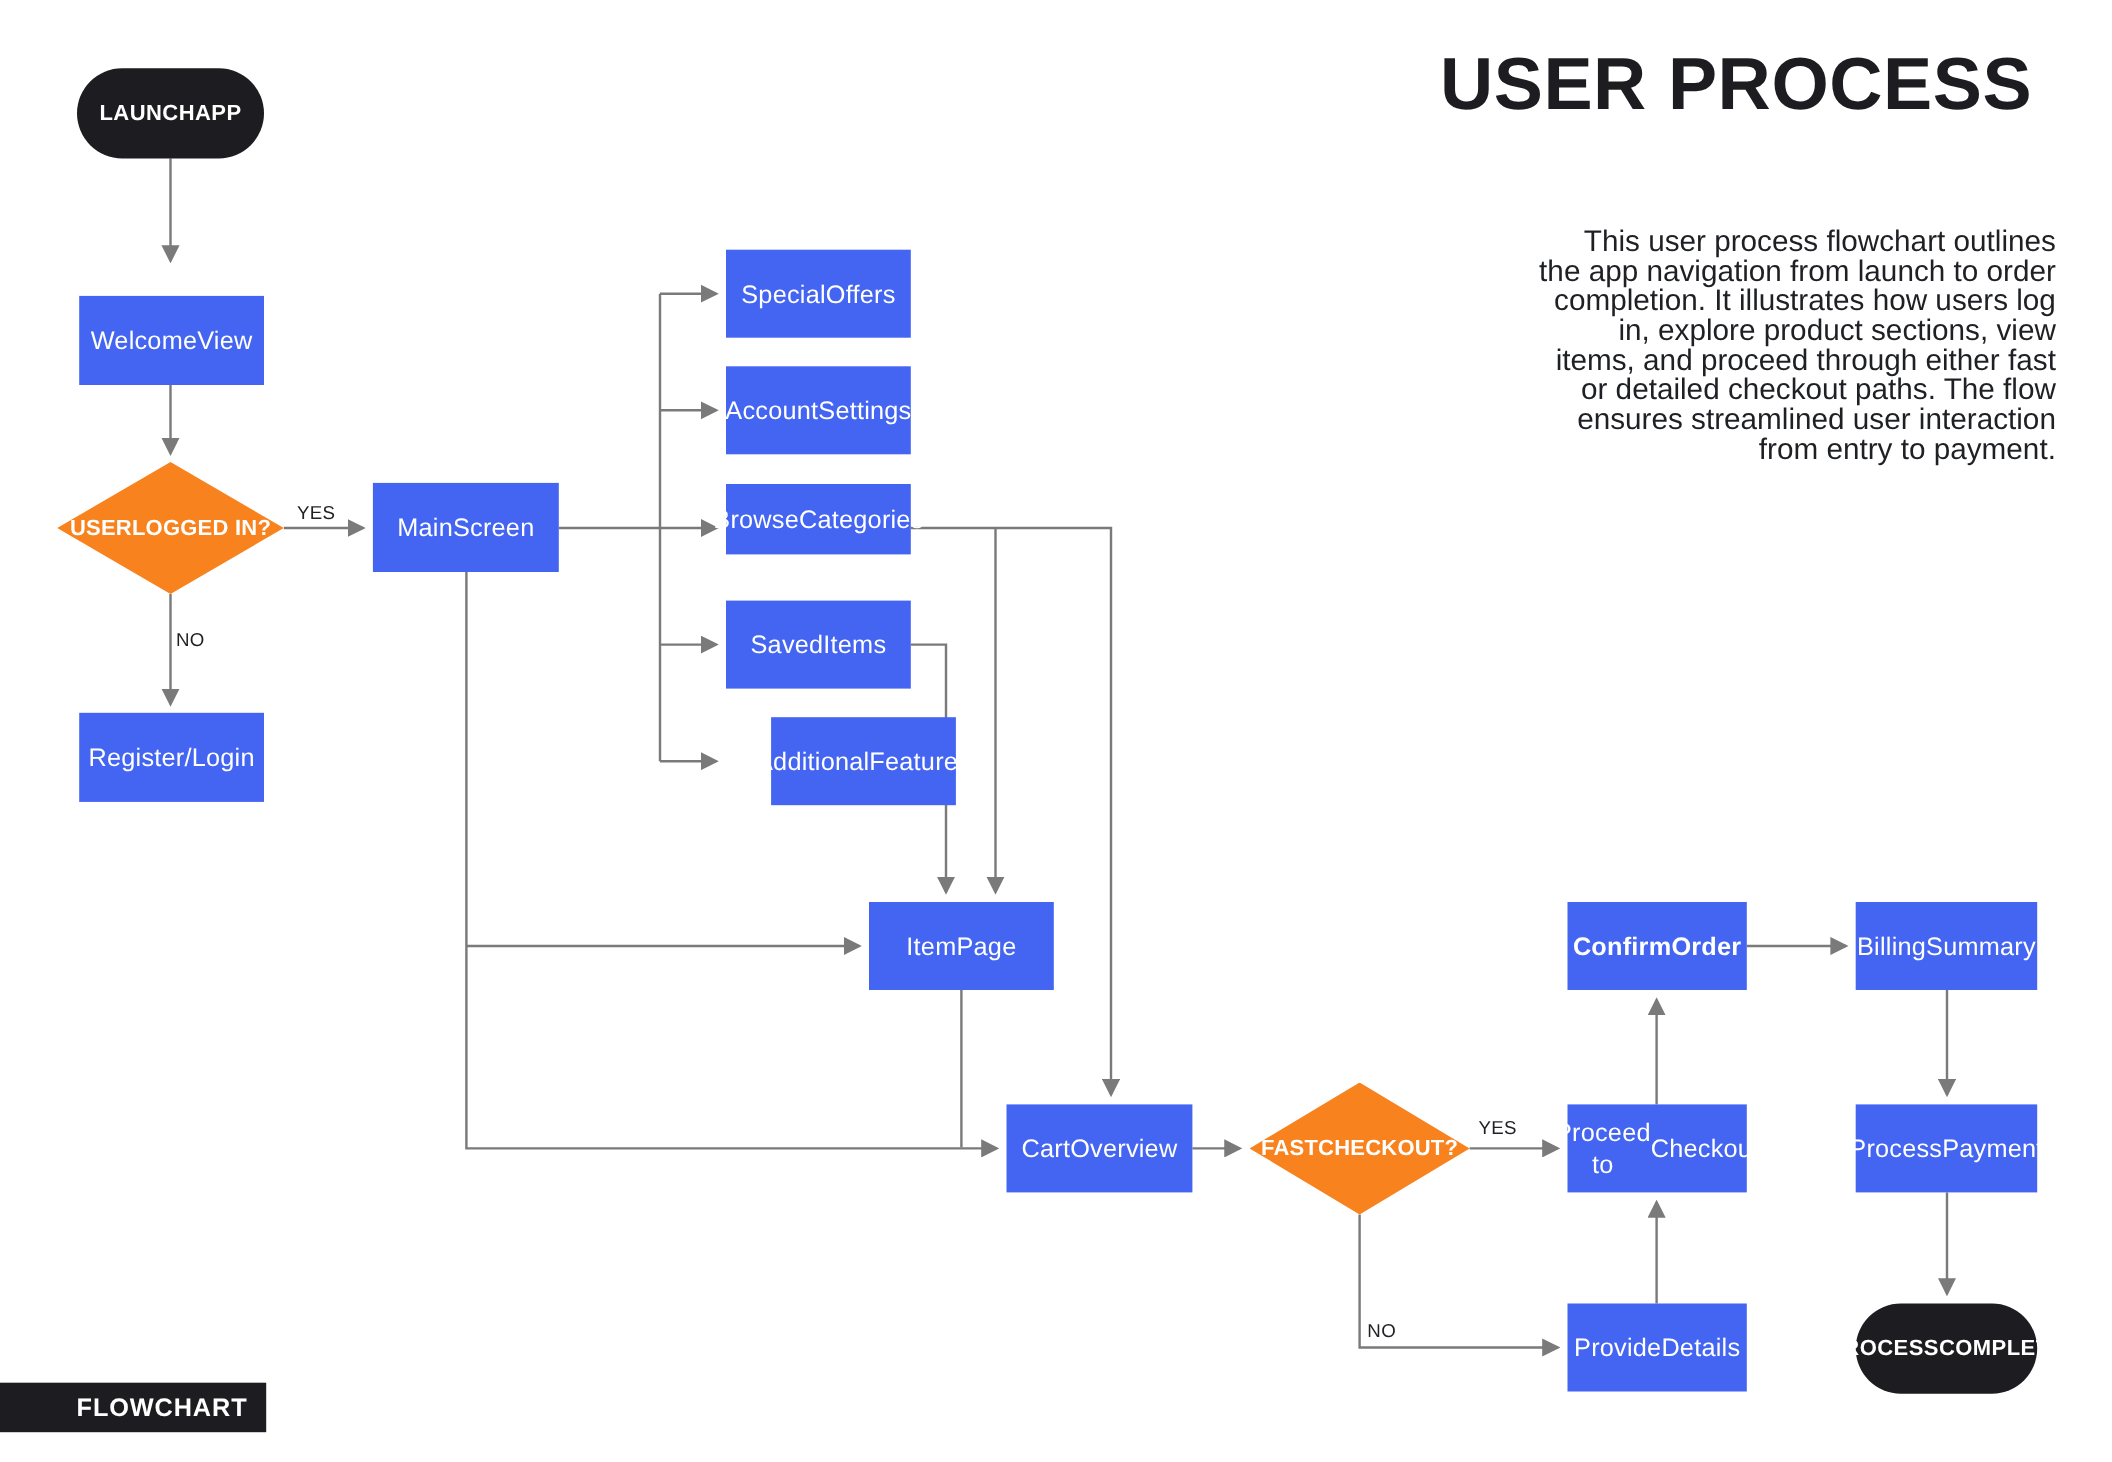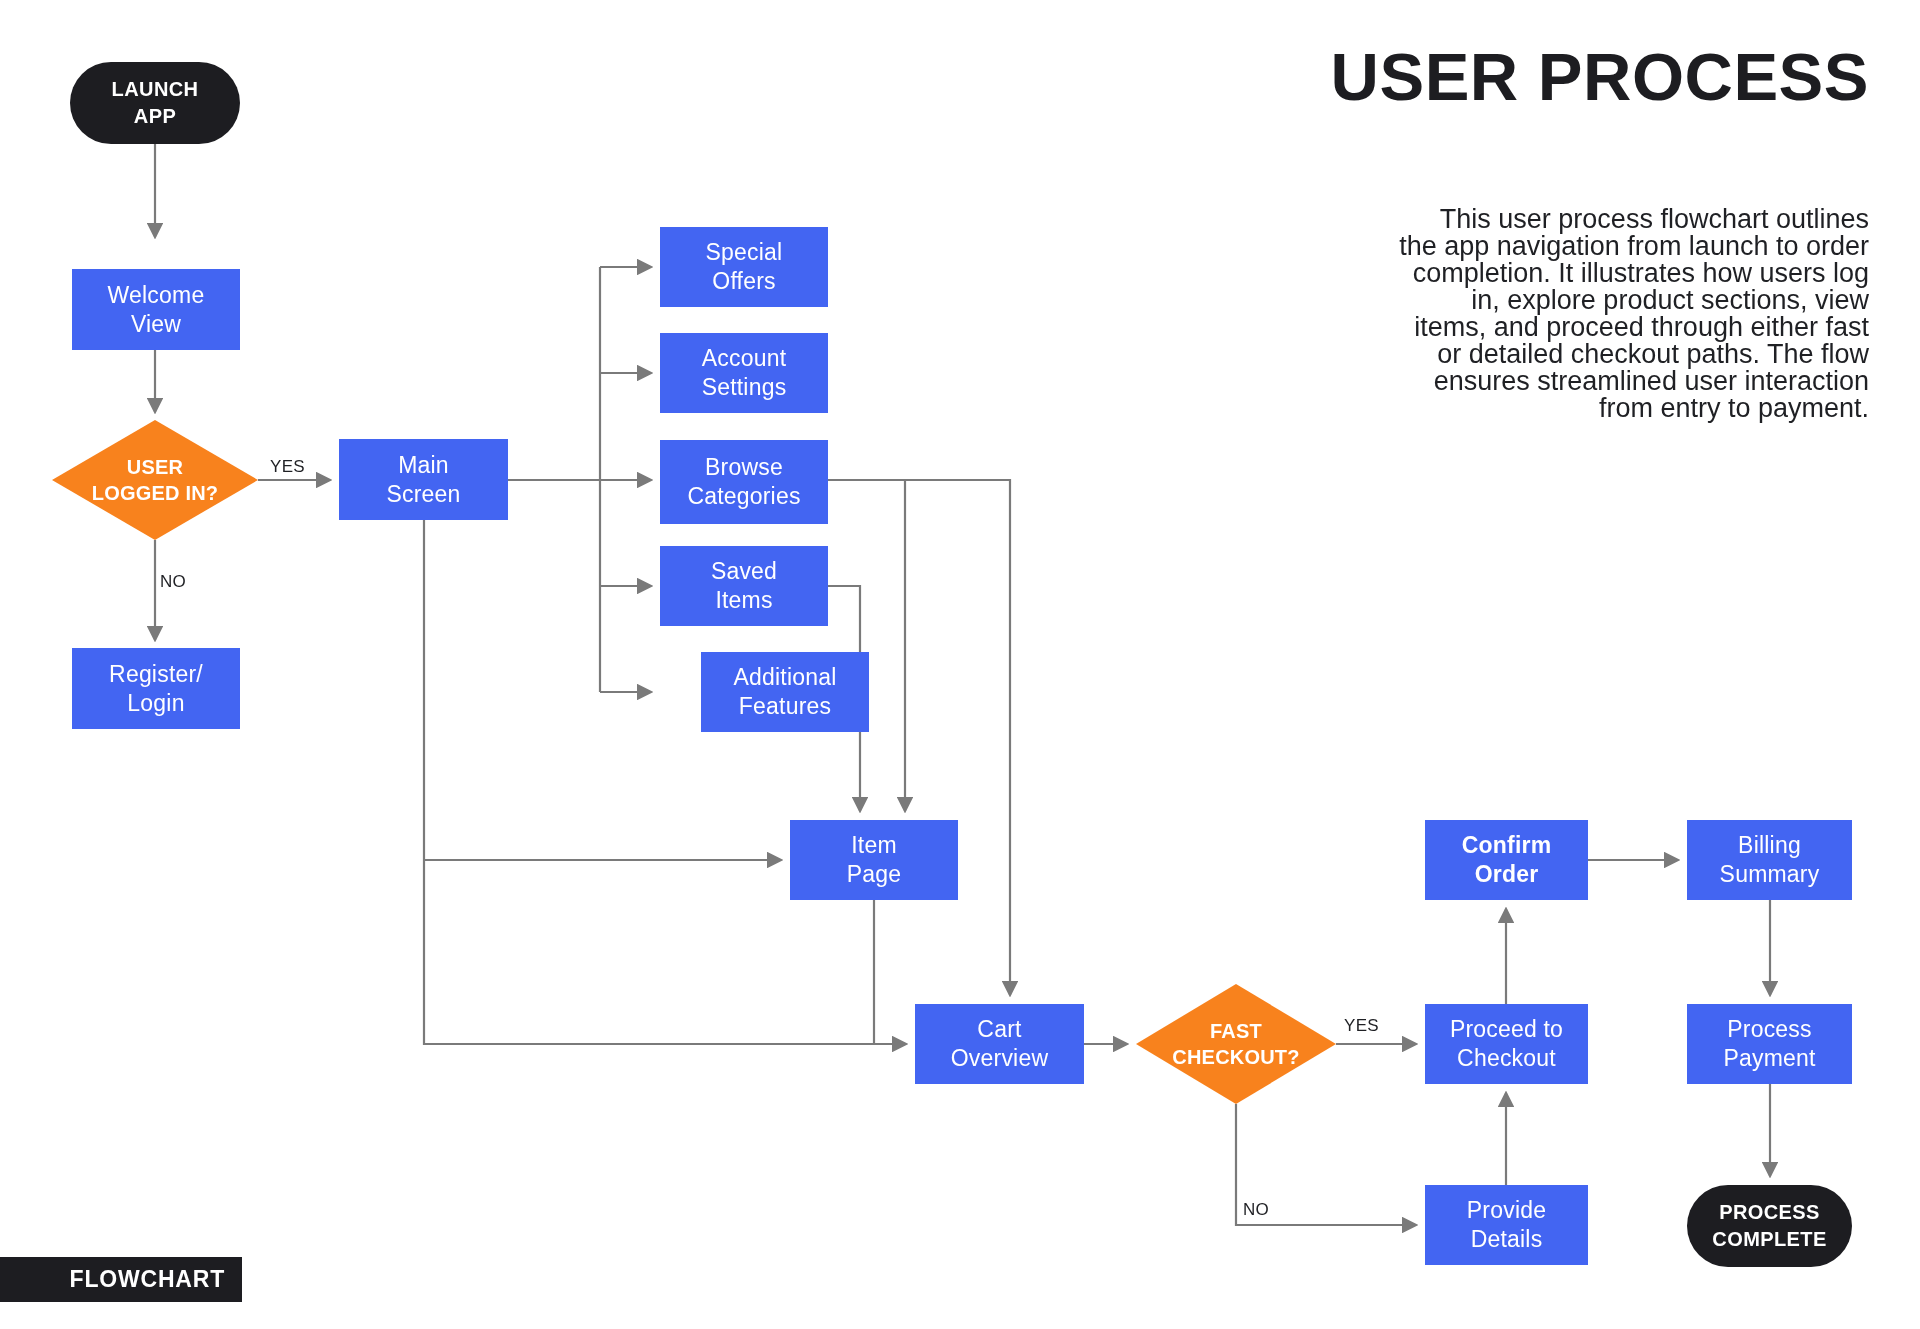--- a/index.html
+++ b/index.html
@@ -7,31 +7,31 @@
     --orange:#F8821D;
     --black:#1D1D21;
     --gray:#7A7A7A;
     --ink:#1F2024;
   }
   html,body{margin:0;padding:0;background:#fff;}
   body{font-family:"Liberation Sans", sans-serif;}
   #canvas{position:relative;width:1920px;height:1329px;background:#ffffff;overflow:hidden;}
   #edges{position:absolute;left:0;top:0;width:1920px;height:1329px;}
 
-  .node{position:absolute;display:flex;flex-direction:column;align-items:center;justify-content:center;
+  .node{position:absolute;display:flex;flex-direction:row;align-items:center;justify-content:center;
         color:#ffffff;text-align:center;box-sizing:border-box;}
   .box{background:var(--blue);font-size:23px;line-height:29px;font-weight:500;letter-spacing:.2px;}
   .pill{background:var(--black);border-radius:42px;font-weight:bold;font-size:20px;line-height:27px;letter-spacing:.4px;}
   .diamond{background:var(--orange);clip-path:polygon(50% 0,100% 50%,50% 100%,0 50%);
            font-weight:bold;font-size:20px;line-height:26px;letter-spacing:.2px;}
   .node span{display:block;}
 
   .edge-label{position:absolute;font-size:17px;font-weight:400;color:var(--ink);letter-spacing:.3px;}
 
-  .title{position:absolute;top:40px;right:51px;width:560px;text-align:right;color:var(--black);
+  .title{position:absolute;top:40px;right:51px;width:560px;color:var(--black);
          font-size:67px;line-height:73px;font-weight:bold;letter-spacing:.5px;}
   .description{position:absolute;top:206px;right:51px;width:470px;text-align:right;color:var(--ink);
          font-size:27px;line-height:27px;font-weight:400;}
   .footer-bar{position:absolute;left:0;top:1257px;width:242px;height:45px;background:var(--black);
          display:flex;align-items:center;justify-content:flex-end;padding-right:17px;box-sizing:border-box;}
   .footer-bar span{color:#fff;font-size:23px;font-weight:bold;letter-spacing:.8px;margin-left:39px;}
 </style>
 </head>
 <body>
 
@@ -102,21 +102,21 @@
     <span>Login</span>
   </div>
   <div class="node box" style="left:660px;top:227px;width:168px;height:80px;">
     <span>Special</span>
     <span>Offers</span>
   </div>
   <div class="node box" style="left:660px;top:333px;width:168px;height:80px;">
     <span>Account</span>
     <span>Settings</span>
   </div>
-  <div class="node box" style="left:660px;top:440px;width:168px;height:84px;">
+  <div class="node box" style="left:660px;top:440px;width:168px;height:64px;">
     <span>Browse</span>
     <span>Categories</span>
   </div>
   <div class="node box" style="left:660px;top:546px;width:168px;height:80px;">
     <span>Saved</span>
     <span>Items</span>
   </div>
   <div class="node box" style="left:660px;top:652px;width:168px;height:80px;margin-left:41px;">
     <span>Additional</span>
     <span>Features</span>

